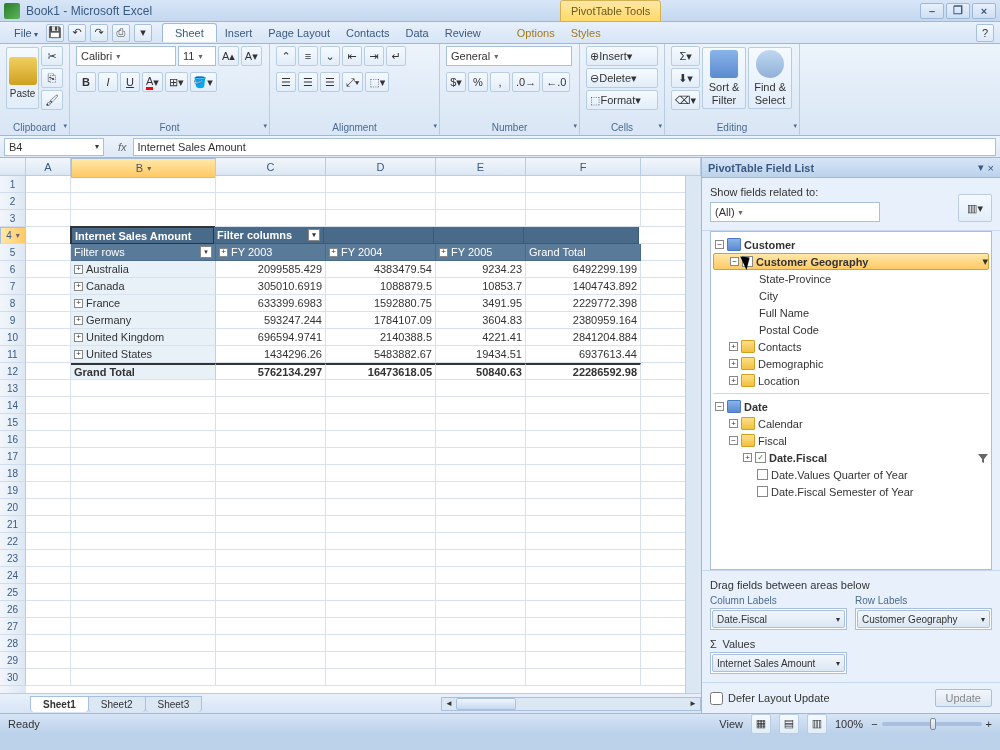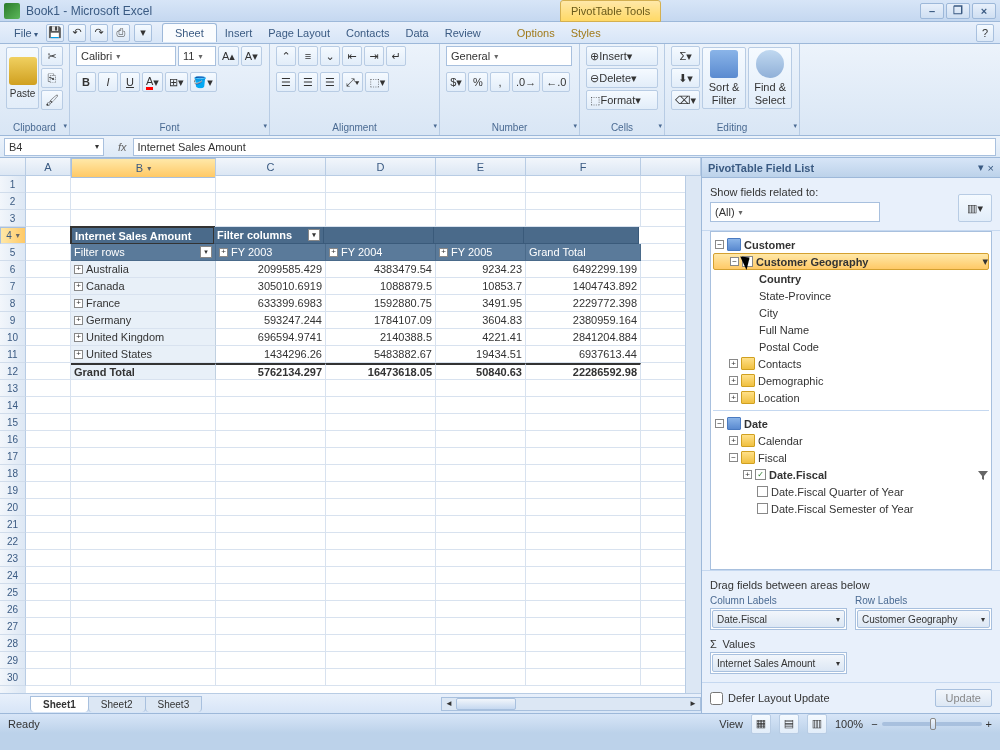--- a/index.html
+++ b/index.html
@@ -589,23 +589,20 @@
           <b class="nm">Customer</b>
         </div>
       <div class="tnode hl" style="padding-left:16px">
           <span class="tog">−</span>
           <span class="cb">✓</span>
           <b class="nm">Customer Geography</b>
           <span>▾</span>
         </div>
       <div class="cursor" style="left:30px;top:22px"></div>
       <div class="tnode" style="padding-left:46px">
-          <b class="nm">Country</b>
-        </div>
-      <div class="tnode" style="padding-left:46px">
           <span class="nm">State-Province</span>
         </div>
       <div class="tnode" style="padding-left:46px">
           <span class="nm">City</span>
         </div>
       <div class="tnode" style="padding-left:46px">
           <span class="nm">Full Name</span>
         </div>
       <div class="tnode" style="padding-left:46px">
           <span class="nm">Postal Code</span>
@@ -644,21 +641,21 @@
       <div class="tnode" style="padding-left:30px">
           <span class="tog">+</span>
           <span class="cb">✓</span>
           <b class="nm">Date.Fiscal</b>
           <svg class="flt" viewBox="0 0 12 12">
             <path d="M1 2h10L7 7v4l-2-1V7z" fill="#666"></path>
           </svg>
         </div>
       <div class="tnode" style="padding-left:44px">
           <span class="cb"></span>
-          <span class="nm">Date.Fiscal Quarter of Year</span>
+          <span class="nm">Date.Values Quarter of Year</span>
         </div>
       <div class="tnode" style="padding-left:44px">
           <span class="cb"></span>
           <span class="nm">Date.Fiscal Semester of Year</span>
         </div>
     </div>
     <div class="areas">
       <div>Drag fields between areas below</div>
       <div class="aregrid">
         <div class="abox">

